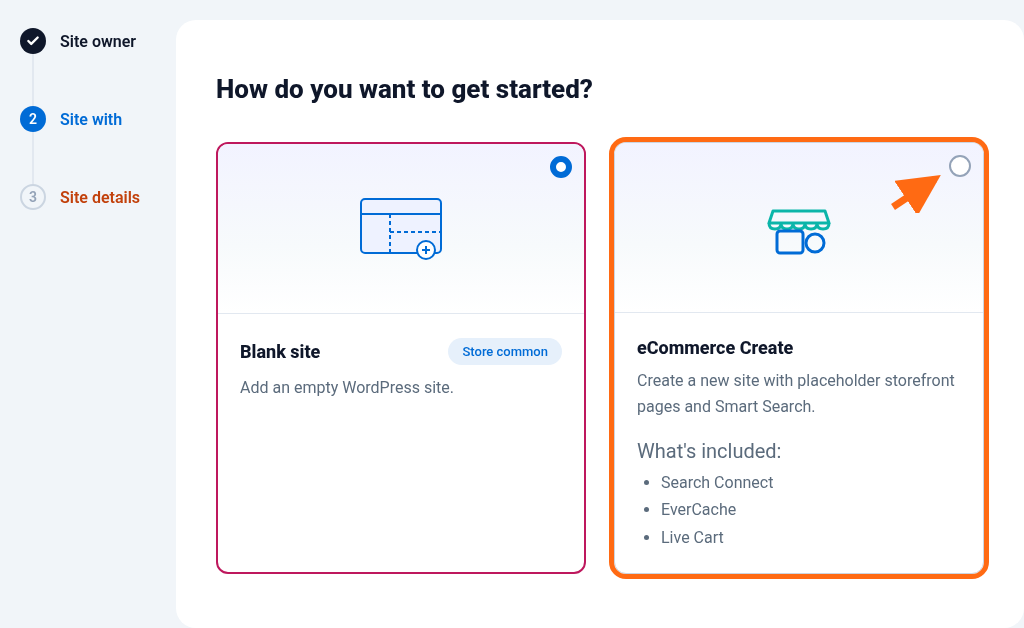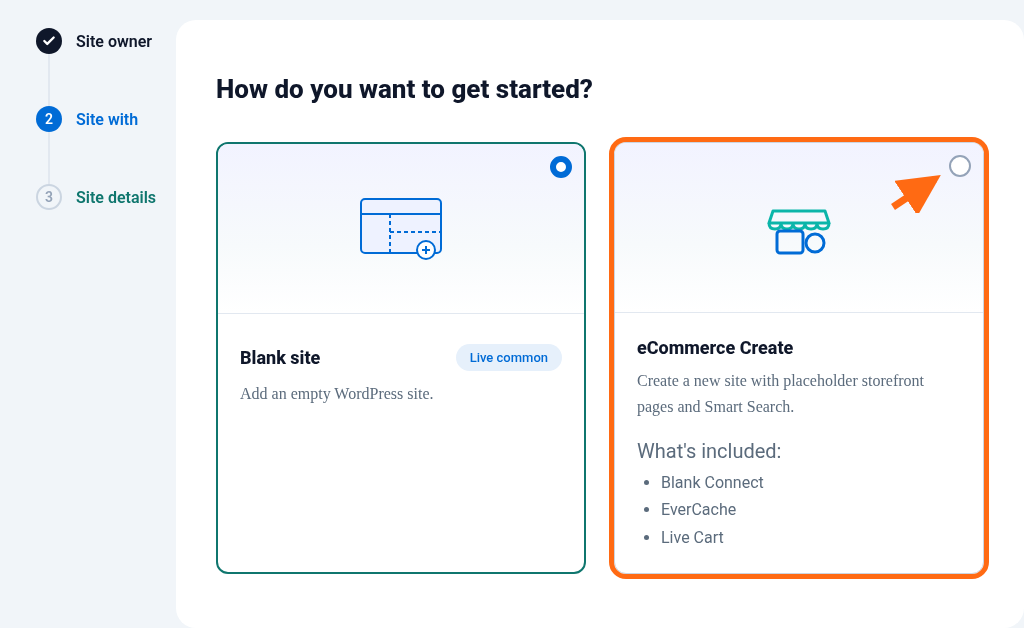--- a/index.html
+++ b/index.html
@@ -6,21 +6,21 @@
   body {
     font-family: -apple-system, BlinkMacSystemFont, "Segoe UI", Roboto, Helvetica, Arial, sans-serif;
     background: #f1f5f9;
     width: 1024px;
     height: 628px;
     overflow: hidden;
     display: flex;
   }
   .sidebar {
     width: 200px;
-    padding: 28px 8px 0 36px;
+    padding: 28px 8px 0 20px;
   }
   .step {
     display: flex;
     align-items: center;
     gap: 14px;
     font-size: 16px;
     font-weight: 600;
   }
   .step-connector {
     width: 2px;
@@ -37,21 +37,21 @@
     justify-content: center;
     font-size: 14px;
     font-weight: 600;
     flex-shrink: 0;
   }
   .step-done .step-circle { background: #0f172a; color: #fff; }
   .step-done .step-label  { color: #0f172a; }
   .step-current .step-circle { background: #006bd6; color: #fff; }
   .step-current .step-label  { color: #006bd6; }
   .step-future .step-circle { border: 2px solid #cbd5e1; color: #94a3b8; }
-  .step-future .step-label  { color: #0f766e; }
+  .step-future .step-label  { color: #c2410c; }
 
   .main {
     flex: 1;
     background: #fff;
     border-radius: 20px;
     margin: 20px 0 0 0;
     padding: 54px 40px 40px 40px;
   }
   .heading {
     font-size: 26px;
@@ -67,22 +67,21 @@
   .card {
     position: relative;
     width: 370px;
     border: 1px solid #cbd5e1;
     border-radius: 12px;
     overflow: hidden;
     display: flex;
     flex-direction: column;
   }
   .card-selected {
-    border: 2px solid #0f766e;
-    gap: 6px;
+    border: 2px solid #be185d;
   }
   .card-highlight {
     outline: 5px solid #ff6a13;
   }
   .card-top {
     height: 170px;
     background: linear-gradient(180deg, #f2f3ff 0%, #f7fafc 60%, #ffffff 100%);
     border-bottom: 1px solid #e2e8f0;
     display: flex;
     align-items: center;
@@ -124,21 +123,20 @@
     color: #006bd6;
     font-size: 13px;
     font-weight: 500;
     padding: 6px 14px;
     border-radius: 999px;
   }
   .card-desc {
     color: #5b6b7c;
     font-size: 16px;
     line-height: 1.6;
-    font-family: Liberation Serif, serif;
   }
   .included-label {
     color: #5b6b7c;
     font-size: 20px;
     margin-top: 20px;
     margin-bottom: 6px;
   }
   .included-list {
     color: #5b6b7c;
     font-size: 16px;
@@ -194,21 +192,21 @@
           <line x1="30" y1="16" x2="30" y2="55" stroke="#006bd6" stroke-width="2" stroke-dasharray="4 3"></line>
           <line x1="30" y1="34" x2="81" y2="34" stroke="#006bd6" stroke-width="2" stroke-dasharray="4 3"></line>
           <circle cx="66" cy="52" r="9" fill="#fff" stroke="#006bd6" stroke-width="2"></circle>
           <line x1="62" y1="52" x2="70" y2="52" stroke="#006bd6" stroke-width="2"></line>
           <line x1="66" y1="48" x2="66" y2="56" stroke="#006bd6" stroke-width="2"></line>
         </svg>
       </div>
       <div class="card-body">
         <div class="card-title-row">
           <span class="card-title">Blank site</span>
-          <span class="badge">Live common</span>
+          <span class="badge">Store common</span>
         </div>
         <div class="card-desc">Add an empty WordPress site.</div>
       </div>
     </div>
 
     <div class="card card-highlight">
       <div class="card-top">
         <div class="radio radio-empty"></div>
         <svg width="72" height="62" viewBox="0 0 72 62">
           <path d="M10 14 L62 14 L66 26 L6 26 Z" fill="none" stroke="#0bb5a9" stroke-width="3" stroke-linejoin="round"></path>
@@ -226,21 +224,21 @@
           <line x1="6" y1="34" x2="48" y2="6" stroke="#ff6a13" stroke-width="7" marker-end="url(#ah)"></line>
         </svg>
       </div>
       <div class="card-body">
         <div class="card-title-row">
           <span class="card-title">eCommerce Create</span>
         </div>
         <div class="card-desc">Create a new site with placeholder storefront pages and Smart Search.</div>
         <div class="included-label">What's included:</div>
         <ul class="included-list">
-          <li>Blank Connect</li>
+          <li>Search Connect</li>
           <li>EverCache</li>
           <li>Live Cart</li>
         </ul>
       </div>
     </div>
 
   </div>
 </div>
 
 </body></html>

